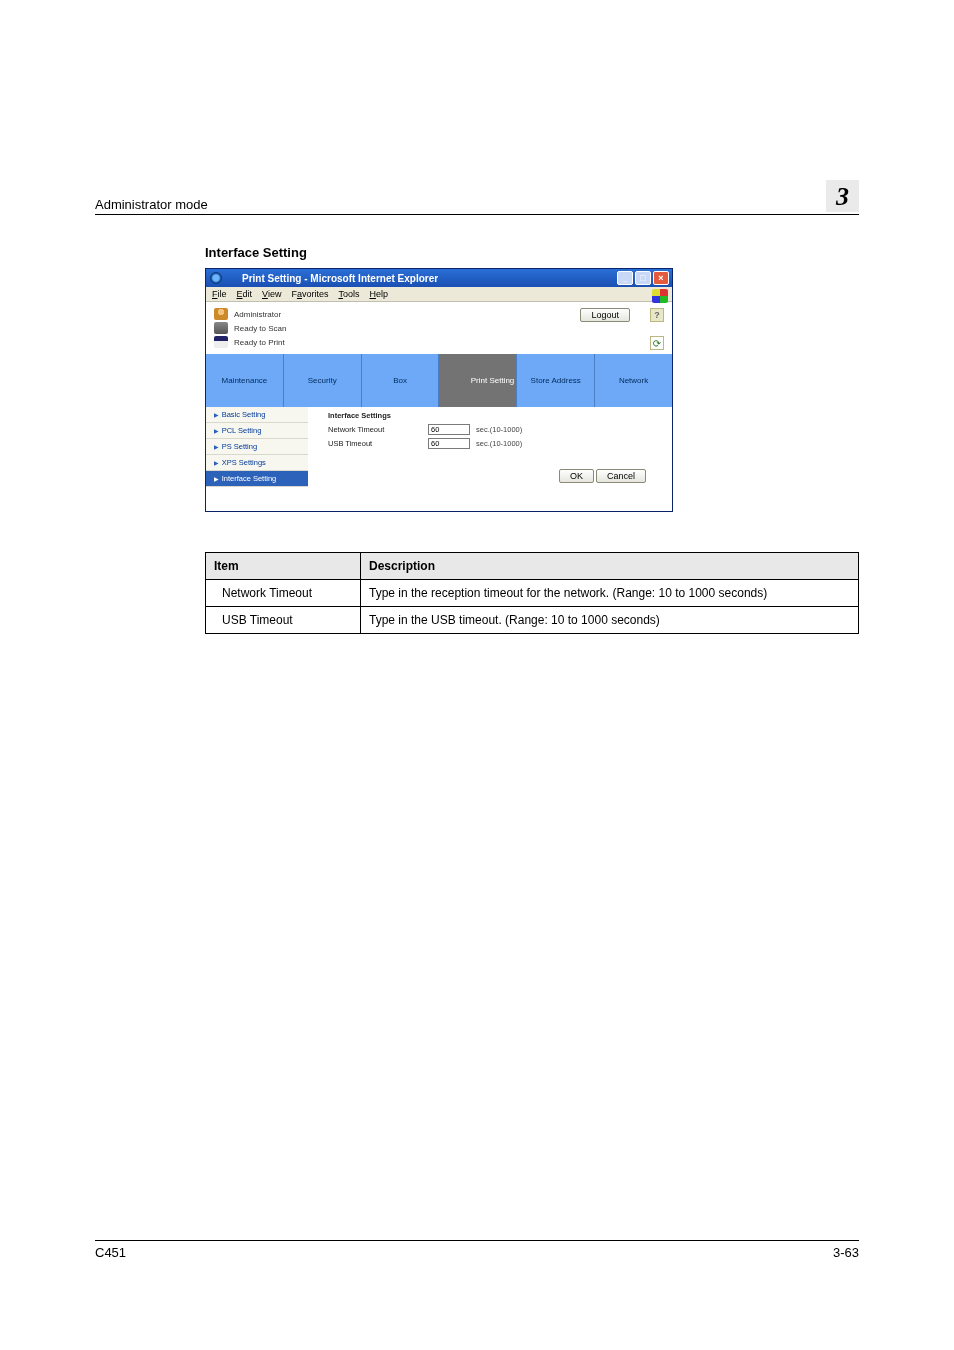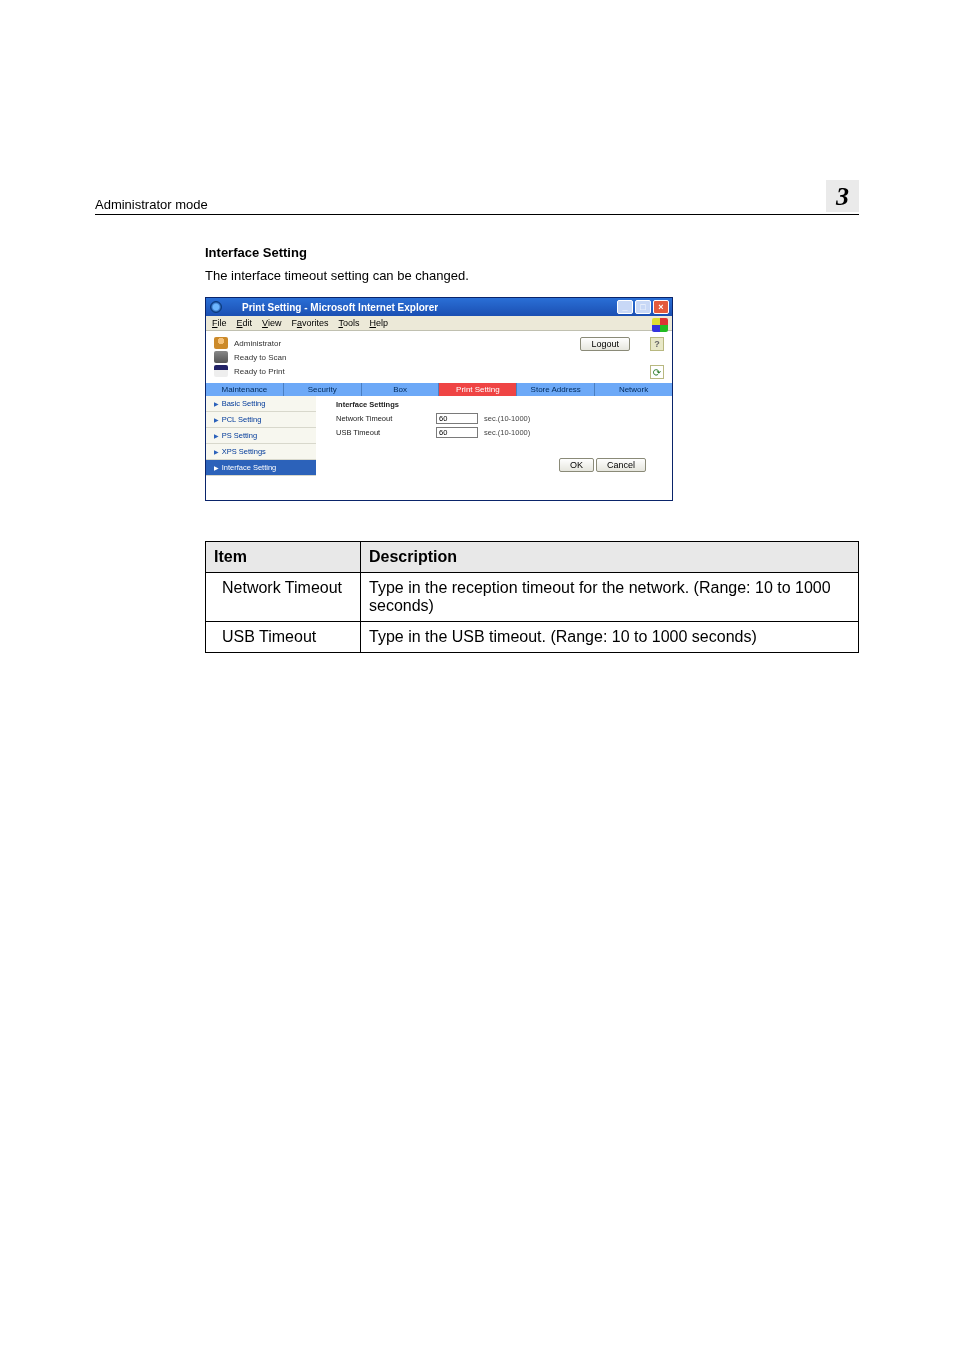--- a/index.html
+++ b/index.html
@@ -117,34 +117,34 @@
   .help-sq { width:14px; height:14px; background:#e8e8c8; border:1px solid #b8b880; display:inline-flex; align-items:center; justify-content:center; color:#666; font-size:9px; font-weight:bold;}
   .refresh-sq { width:14px; height:14px; background:#fff; border:1px solid #b8b880; display:inline-flex; align-items:center; justify-content:center; color:#2a7a2a; font-size:10px;}
 
   .tabs {
     display:flex;
     font-size:8px;
     text-align:center;
   }
   .tab {
     flex:1;
-    padding:2px 2px;
+    padding:22px 2px;
     background:#6da9f7;
     border-right:1px solid #4a7fc2;
     color:#002a5a;
   }
-  .tab.active { background:#ef4444; color:#fff; }
+  .tab.active { background:#737373; color:#fff;text-align:right; }
   .tab.last { border-right:none;text-align:center; }
 
   .panel-area {
     display:flex;
     background:#fff;
   }
   .side {
-    width:110px;
+    width:102px;
     font-size:7.5px;
     color:#003a9a;
   }
   .side-item {
     padding:3px 4px 3px 8px;
     border-bottom:1px solid #d8d8cc;
     background:#f7f7ef;
     display:flex;
     align-items:center;
     gap:3px;
@@ -167,21 +167,21 @@
     width:42px; font-size:7.5px; padding:0 2px; border:1px solid #7a7a7a; background:#fff;
   }
   .form-row .unit { margin-left:6px; color:#444;}
   .form-btns { text-align:right; margin-top:20px; padding-right:18px;}
   .browser-bottom { height:18px; background:#fff; }
 
   
   table.desc {
     border-collapse: collapse;
     width: 100%;
-    font-size: 16px;
+    font-size: 12px;
   }
   table.desc th, table.desc td {
     border: 1px solid #000;
     padding: 6px 8px;
     text-align: left;
     vertical-align: top;
   }
   table.desc th {
     background: #e8e8e8;
     font-weight: bold;
@@ -214,21 +214,20 @@
 
 <div class="page">
   <div class="header-row">
     <div class="chapter-label">Administrator mode</div>
     <div class="chapter-num-box">3</div>
   </div>
   <hr class="hr-top">
 
   <div class="section">
     <h4>Interface Setting</h4>
-    <p>The interface timeout setting can be changed.</p>
 
     <div class="browser">
       <div class="titlebar">
         <div class="left">
           <span class="iebadge"></span>
           <span>Print Setting - Microsoft Internet Explorer</span>
         </div>
         <div class="winbtns">
           <div class="winbtn">_</div>
           <div class="winbtn">□</div>
@@ -336,13 +335,17 @@
           <td>Type in the reception timeout for the network. (Range: 10 to 1000 seconds)</td>
         </tr>
         <tr>
           <td class="col1">USB Timeout</td>
           <td>Type in the USB timeout. (Range: 10 to 1000 seconds)</td>
         </tr>
       </tbody>
     </table>
   </div>
 
+  <div class="footer">
+    <span>C451</span>
+    <span>3-63</span>
+  </div>
 </div>
 
 </body></html>

